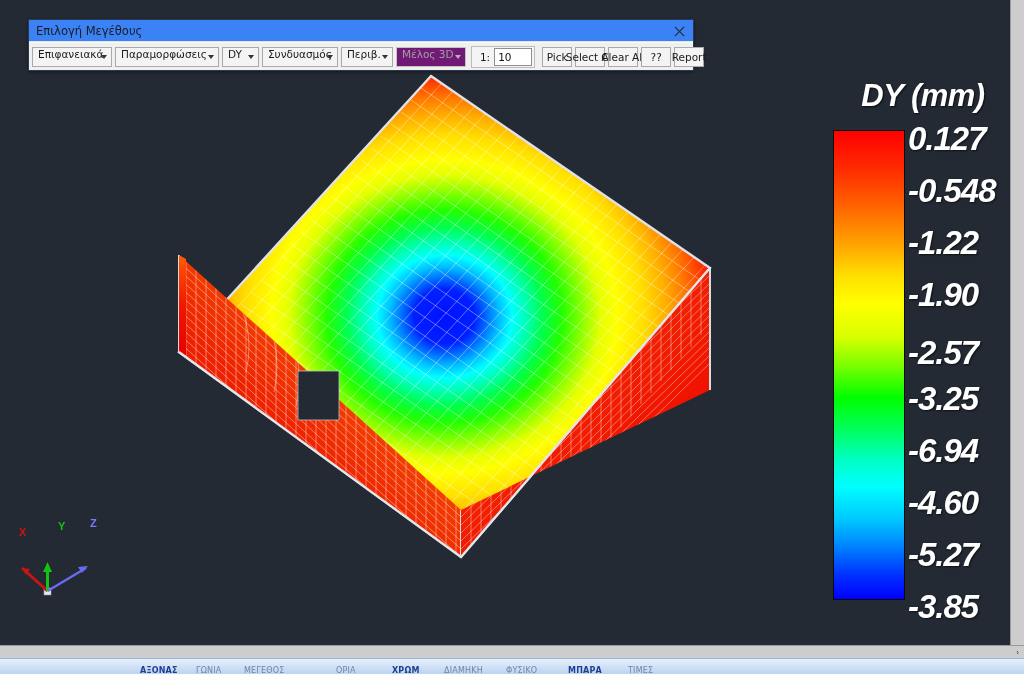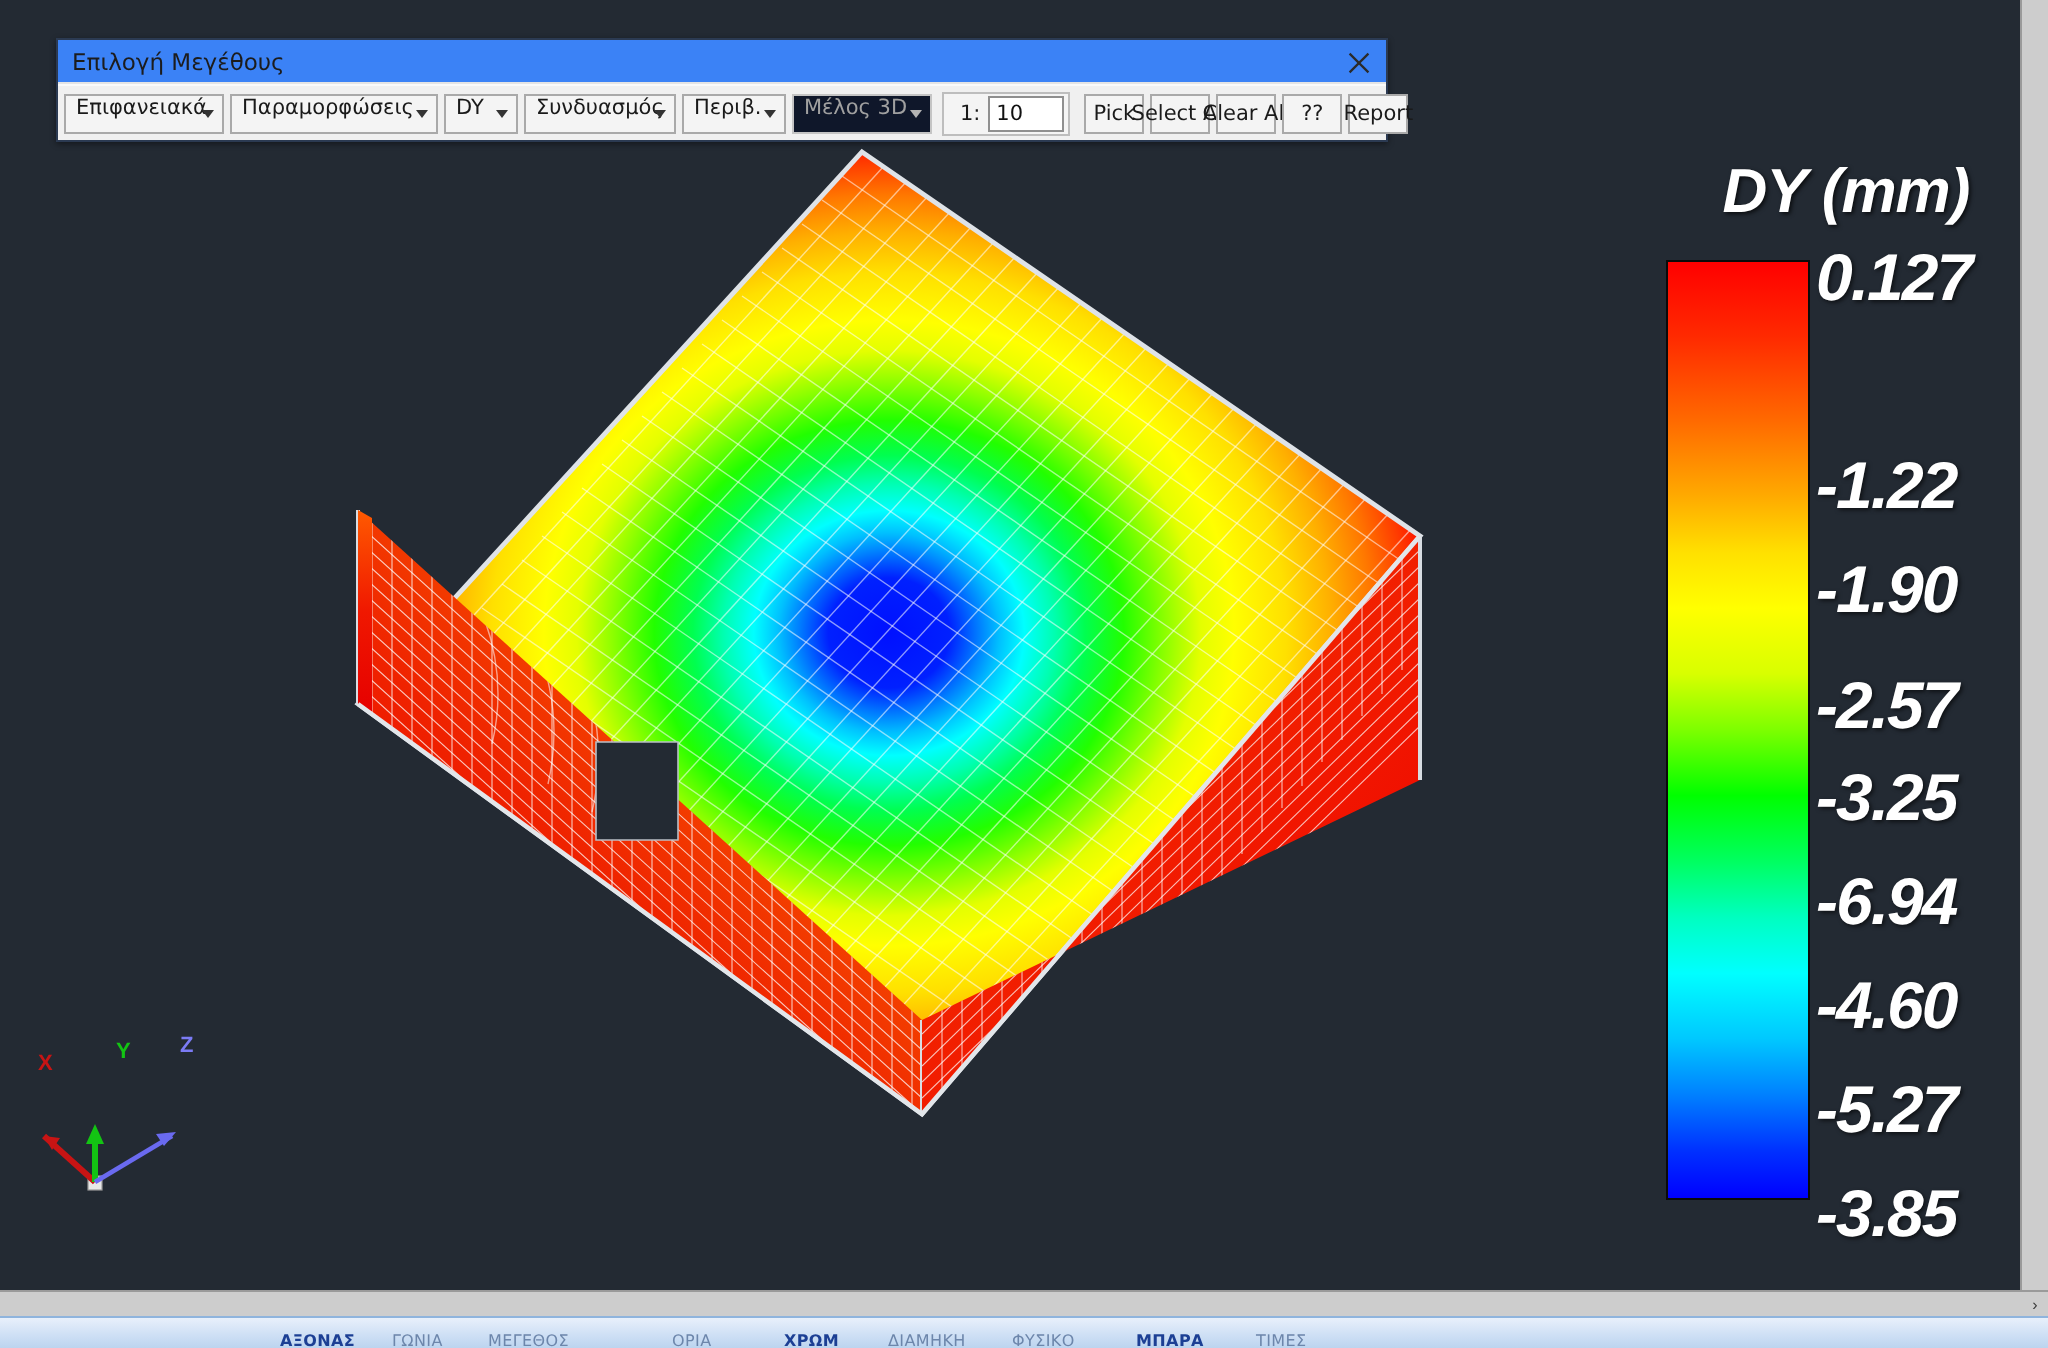--- a/index.html
+++ b/index.html
@@ -96,21 +96,21 @@
   .ddl {
     position: relative; height: 20px;
     background: #f4f4f4;
     border: 1px solid #a9a9a9;
     display: flex; align-items: flex-start;
     font-size: 10.5px; color: #1a1a1a;
     padding: 0 16px 0 5px;
     font-family: "DejaVu Sans", sans-serif;
     white-space: nowrap; cursor: pointer;
   }
-  .ddl.disabled { color: #a0a0a0; background: #0f172a; border-color: #c4c4c4; }
+  .ddl.disabled { color: #a0a0a0; background: #701a75; border-color: #c4c4c4; }
   .ddl .caret {
     position: absolute; right: 4px; top: 50%; margin-top: -2px;
     width: 0; height: 0;
     border-left: 3.5px solid transparent;
     border-right: 3.5px solid transparent;
     border-top: 4px solid #333;
   }
   .ddl.disabled .caret { border-top-color: #b4b4b4; }
   .tool-label {
     height: 20px; display: flex; align-items: center;
@@ -447,20 +447,21 @@
       <span style="position:absolute;left:46px;top:5px;color:#13c413;font-size:11px;font-weight:bold;">Y</span>
       <span style="position:absolute;left:78px;top:2px;color:#7b7bf5;font-size:11px;font-weight:bold;">Z</span>
     </div>
 
     <div id="legend">
       <div id="legend-title">DY (mm)</div>
       <div id="colorbar-wrap">
         <div id="colorbar"></div>
       </div>
       <div class="legend-label" style="top:42px;">0.127</div>
+      <div class="legend-label" style="top:94px;">-0.548</div>
       <div class="legend-label" style="top:146px;">-1.22</div>
       <div class="legend-label" style="top:198px;">-1.90</div>
       <div class="legend-label" style="top:256px;">-2.57</div>
       <div class="legend-label" style="top:302px;">-3.25</div>
       <div class="legend-label" style="top:354px;">-6.94</div>
       <div class="legend-label" style="top:406px;">-4.60</div>
       <div class="legend-label" style="top:458px;">-5.27</div>
       <div class="legend-label" style="top:510px;">-3.85</div>
     </div>
 

